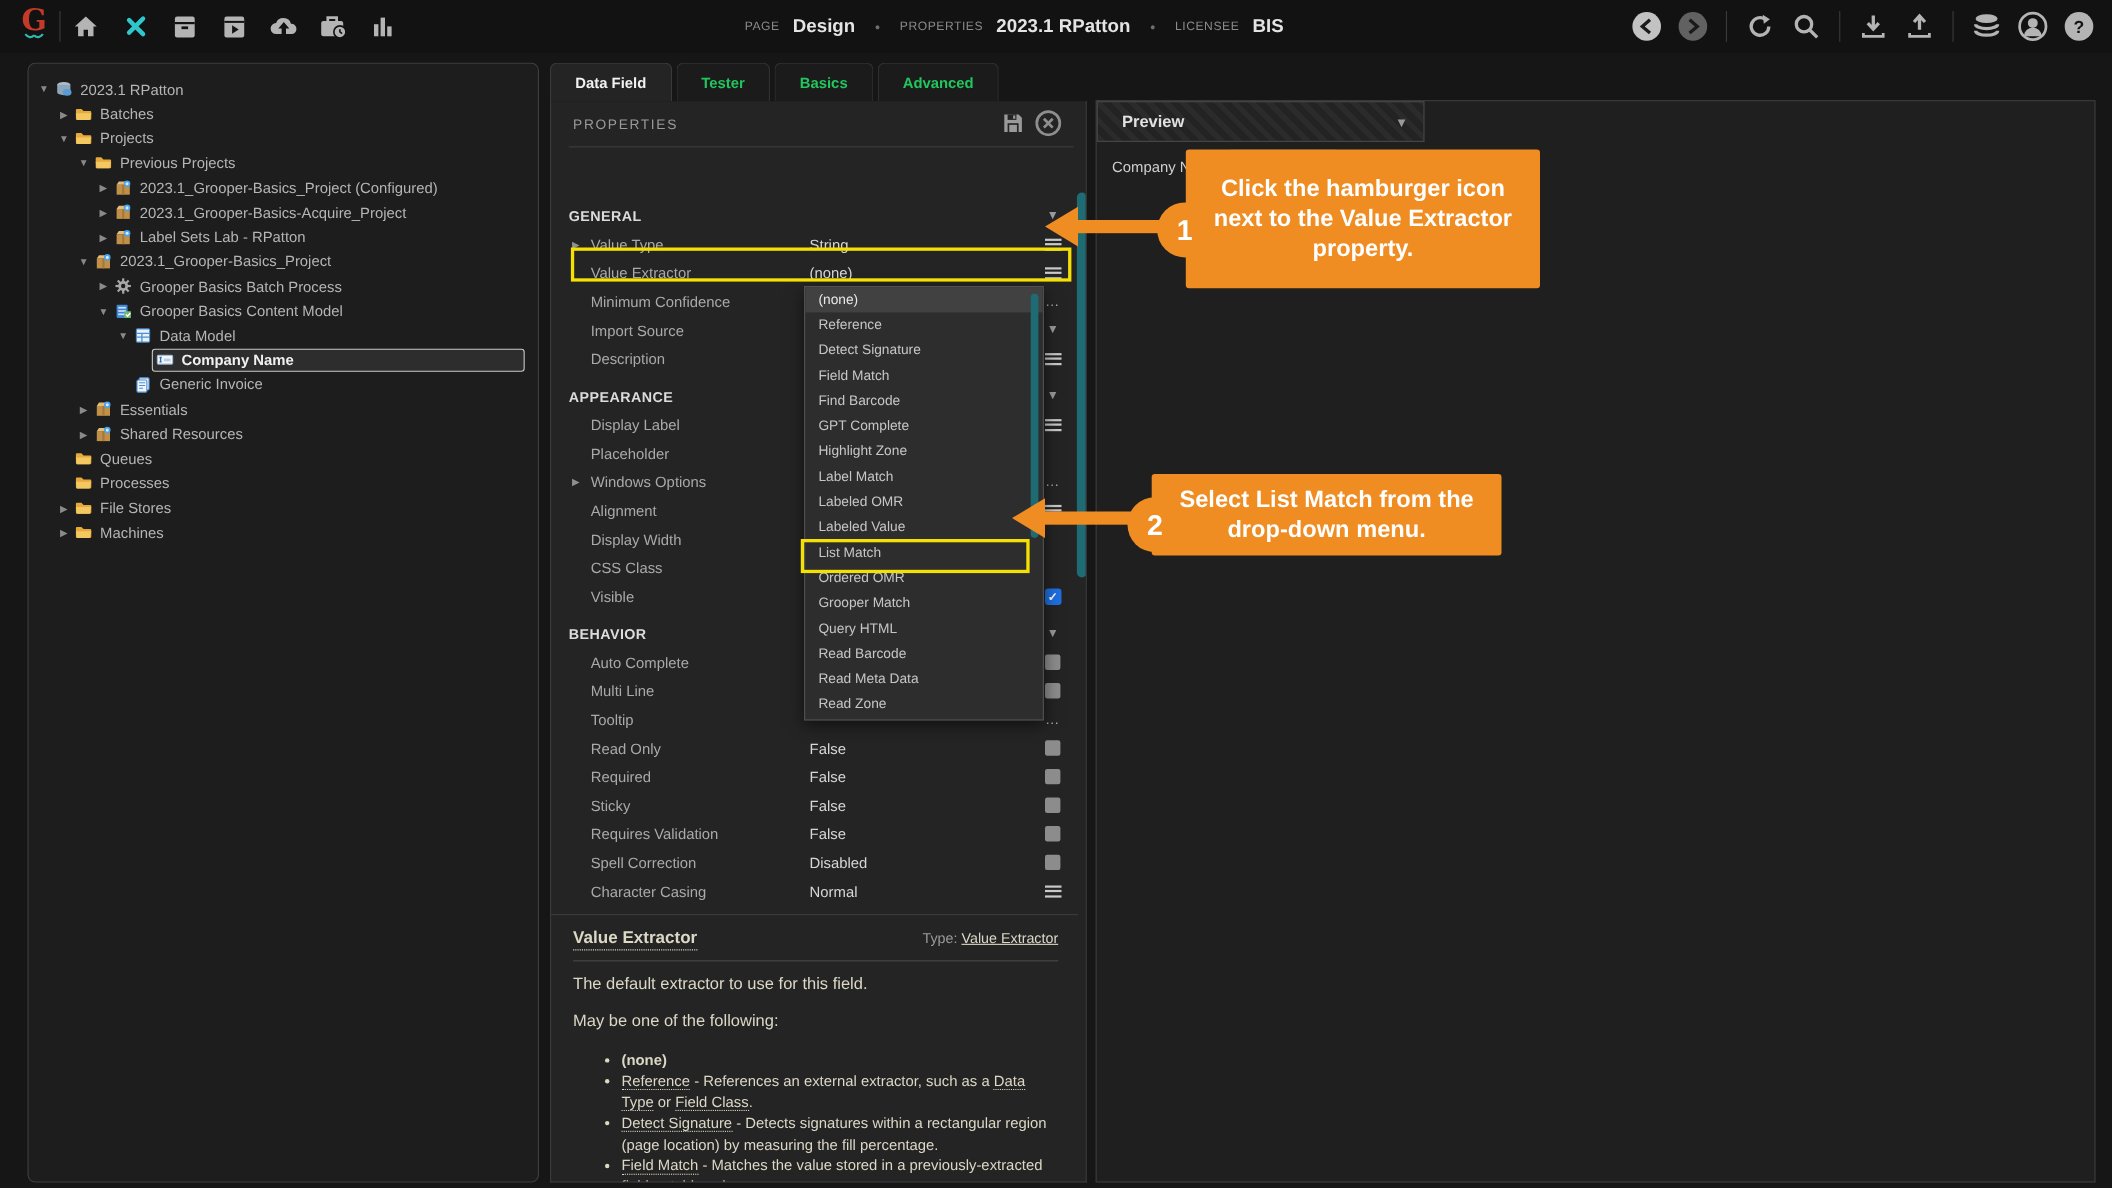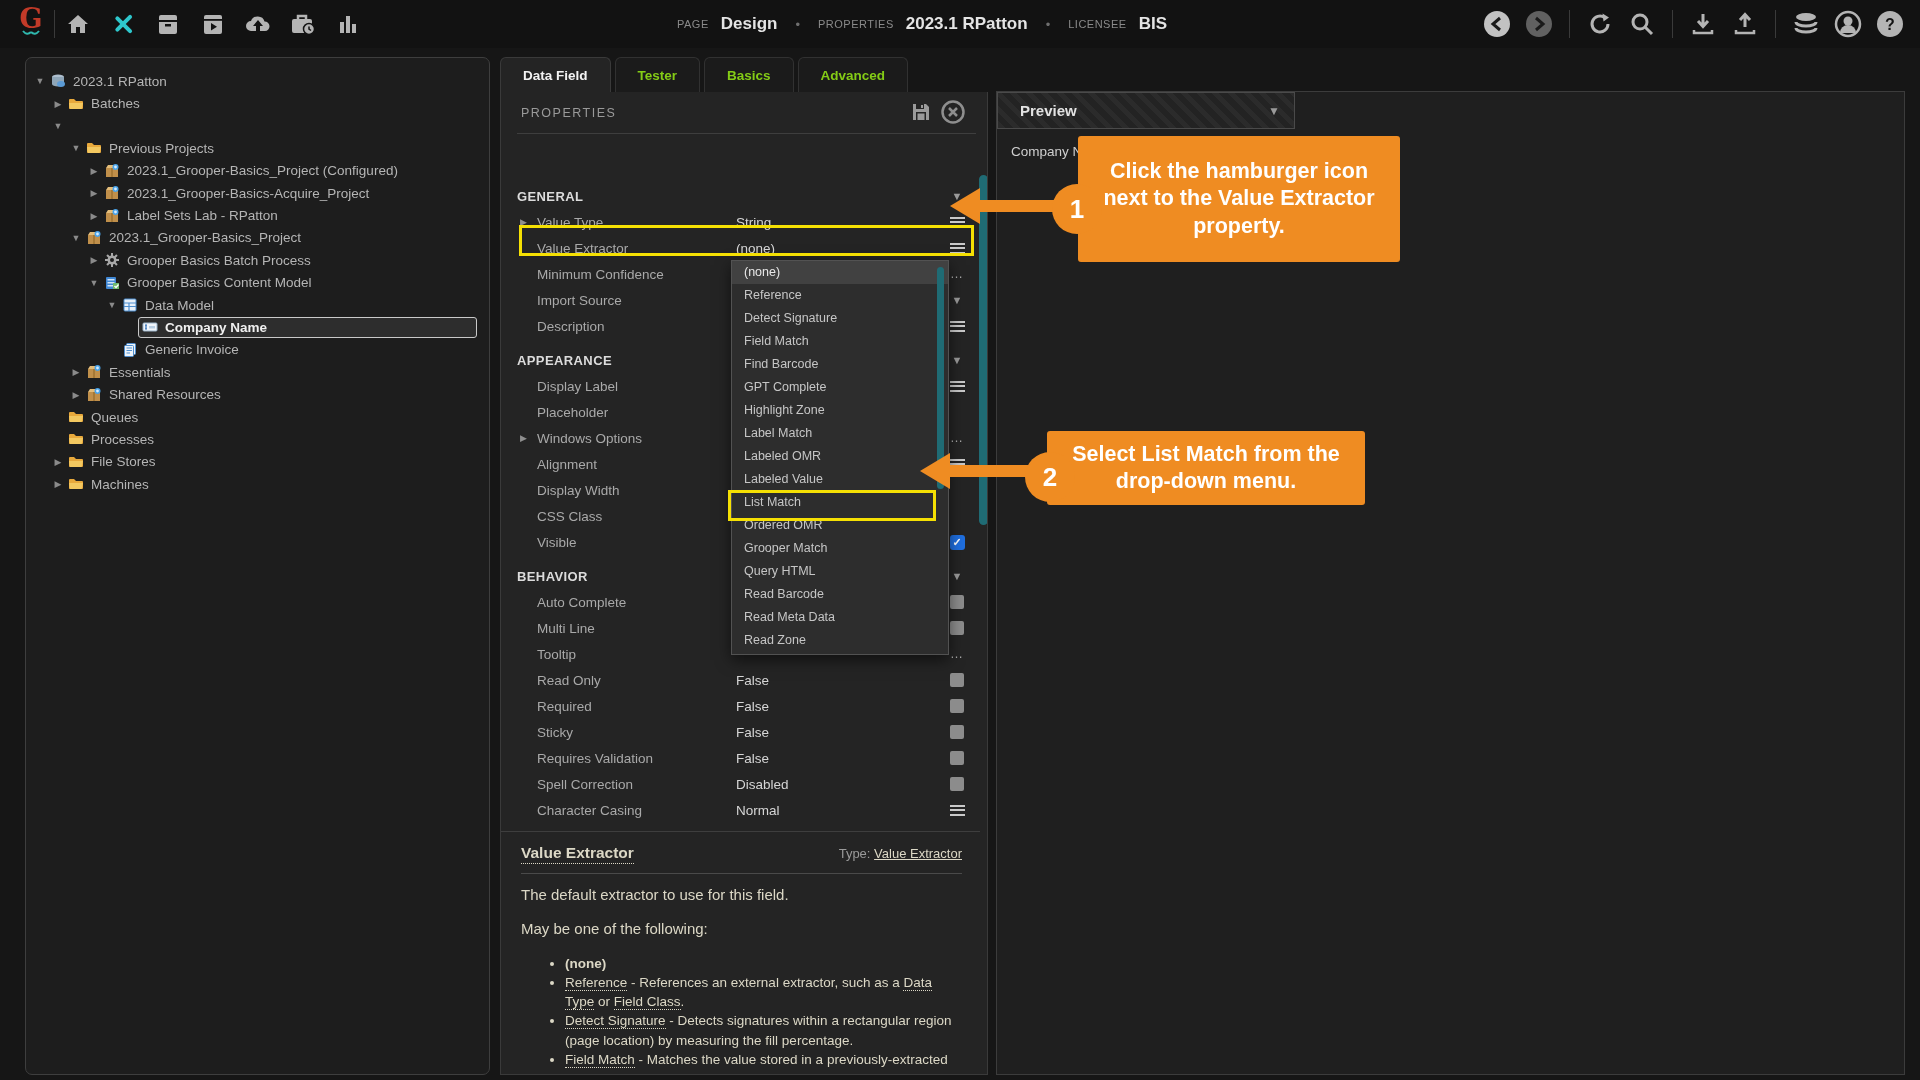--- a/index.html
+++ b/index.html
@@ -27,21 +27,21 @@
   .trow .exp { width:16px; font-size:9px; color:#8a8a8a; text-align:center; flex:none; }
   .trow .ticon { width:18px; height:16px; flex:none; display:flex; align-items:center; justify-content:center; }
   .trow .tlabel { margin-left:6px; white-space:nowrap; }
   .trow .rowbox { display:flex; align-items:center; flex:1; height:21px; border:1px solid transparent; margin-right:12px; }
   .trow.sel .rowbox { border:1px solid #c9c9c9; background:#2d2d2d; border-radius:3px; padding-left:2px; }
   .trow.sel .tlabel { color:#f0f0f0; font-weight:bold; }
 
   
   .tabs { position:absolute; left:500px; top:57px; height:35px; display:flex; gap:4px; }
   .tab { height:35px; padding:0 22px; display:flex; align-items:center; font-size:13.5px; font-weight:bold;
-         color:#84cc16; background:#1b1b1b; border:1px solid #313131; border-bottom:none;
+         color:#22c55e; background:#1b1b1b; border:1px solid #313131; border-bottom:none;
          border-radius:6px 6px 0 0; cursor:pointer; }
   .tab.active { background:#242424; color:#f2f2f2; border-color:#3a3a3a; }
 
   .mid-panel { position:absolute; left:500px; top:92px; width:488px; height:983px;
                background:#242424; border:1px solid #3a3a3a; border-top:none; overflow:hidden; }
   .props-head { position:absolute; left:0; top:0; width:100%; height:41px; display:flex; align-items:center; }
   .props-title { margin-left:20px; font-size:12.5px; letter-spacing:1.5px; color:#9a9a9a; }
   .props-actions { position:absolute; right:22px; top:8px; display:flex; gap:8px; }
   .props-actions .abtn { width:24px; height:24px; display:flex; align-items:center; justify-content:center; cursor:pointer; }
   .props-divider { position:absolute; left:16px; top:41px; width:459px; height:1px; background:#3e3e3e; }
@@ -266,20 +266,29 @@
             <svg width="16" height="16" viewBox="0 0 16 16">
               <path d="M1 4 a1 1 0 0 1 1-1 H6 L8 5 H14 a1 1 0 0 1 1 1 V12 a1 1 0 0 1 -1 1 H2 a1 1 0 0 1 -1 -1 Z" fill="#e8a93c"></path>
               <path d="M1 7 H15 L13.5 13 H1.8 Z" fill="#f3c860"></path>
             </svg>
           </span>
           <span class="tlabel">Batches</span>
         </span>
       </div>
       <div class="trow" style="padding-left: 24px;">
         <span class="exp">▼</span>
+        <span class="rowbox">
+          <span class="ticon">
+            <svg width="16" height="16" viewBox="0 0 16 16">
+              <path d="M1 4 a1 1 0 0 1 1-1 H6 L8 5 H14 a1 1 0 0 1 1 1 V12 a1 1 0 0 1 -1 1 H2 a1 1 0 0 1 -1 -1 Z" fill="#e8a93c"></path>
+              <path d="M1 7 H15 L13.5 13 H1.8 Z" fill="#f3c860"></path>
+            </svg>
+          </span>
+          <span class="tlabel">Projects</span>
+        </span>
       </div>
       <div class="trow" style="padding-left: 42px;">
         <span class="exp">▼</span>
         <span class="rowbox">
           <span class="ticon">
             <svg width="16" height="16" viewBox="0 0 16 16">
               <path d="M1 4 a1 1 0 0 1 1-1 H6 L8 5 H14 a1 1 0 0 1 1 1 V12 a1 1 0 0 1 -1 1 H2 a1 1 0 0 1 -1 -1 Z" fill="#e8a93c"></path>
               <path d="M1 7 H15 L13.5 13 H1.8 Z" fill="#f3c860"></path>
             </svg>
           </span>

